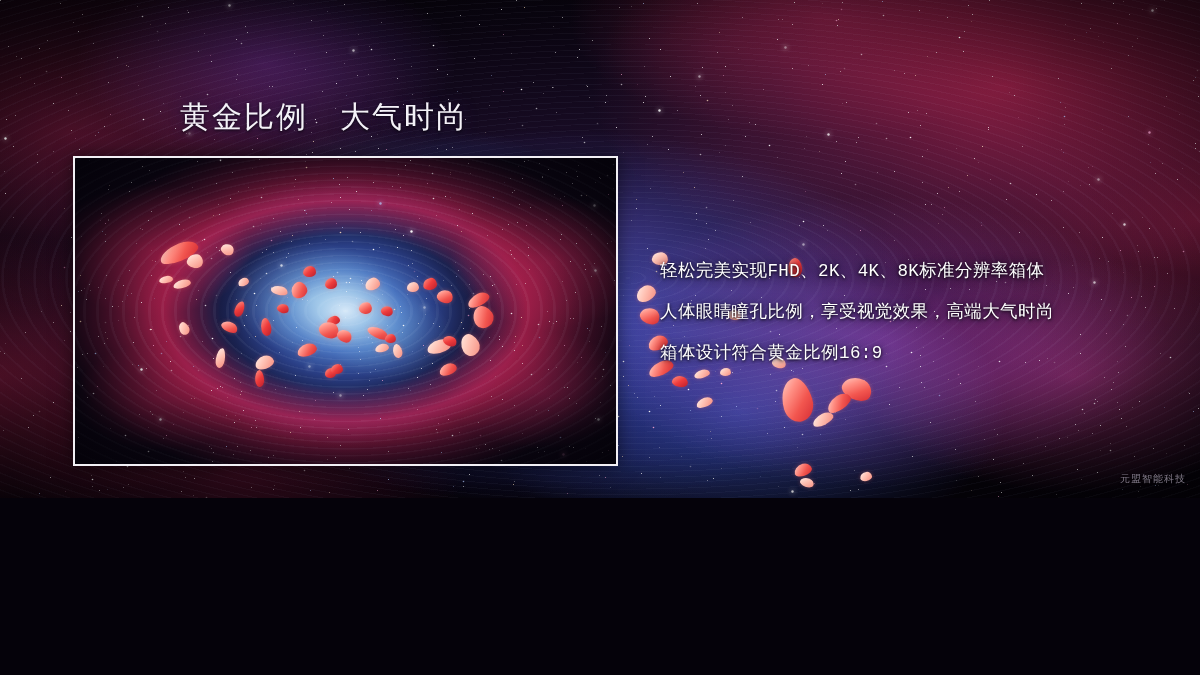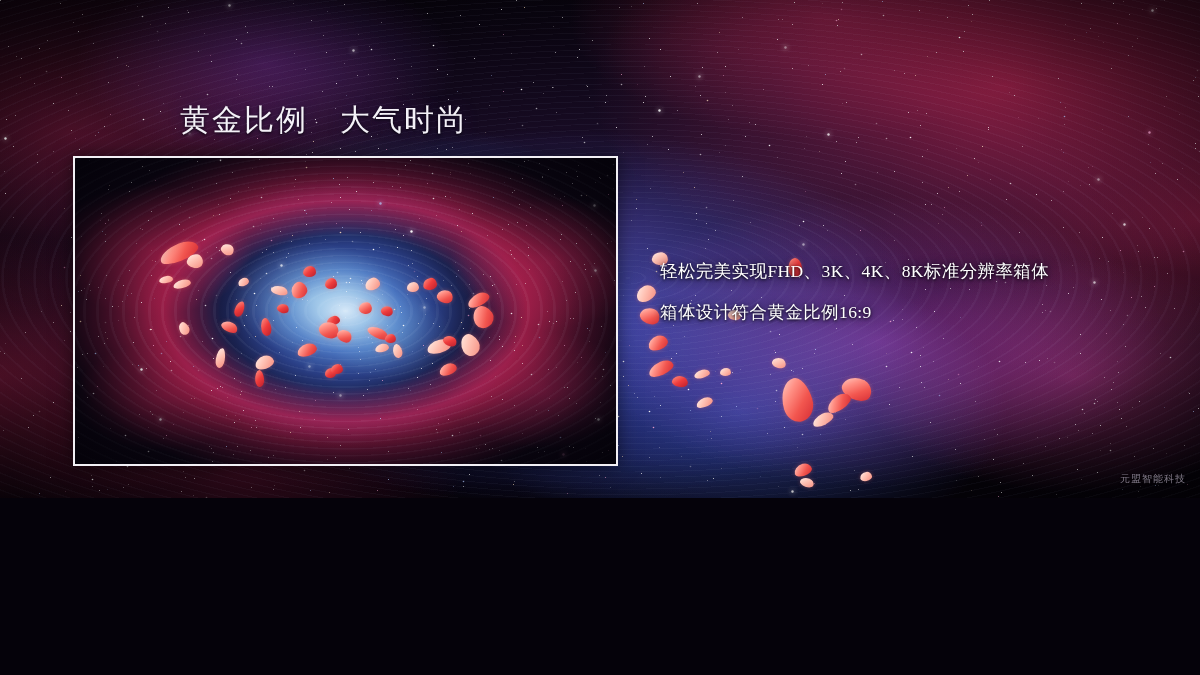--- a/index.html
+++ b/index.html
@@ -3,21 +3,21 @@
 <meta charset="utf-8">
 <title>黄金比例 大气时尚</title>
 <style>
   html,body{margin:0;padding:0;background:#05020a;}
   *{box-sizing:border-box;}
   #slide{
     position:relative;
     width:1200px;height:498px;
     overflow:hidden;
     background:#0a0410;
-    font-family:Liberation Serif, serif;
+    font-family:Liberation Mono, monospace;
     -webkit-font-smoothing:antialiased;
   }
 
   
   .bg-base{position:absolute;inset:0;background:
       radial-gradient(ellipse 60% 55% at 50% 48%, #2a1840 0%, #150a20 45%, #0b0512 75%, #050209 100%);
   }
   
   .neb{position:absolute;inset:-8%;mix-blend-mode:screen;pointer-events:none;}
   .neb-crimson-r{background:
@@ -199,18 +199,19 @@
       <div class="petal pale" style="left: 636px; top: 286px; width: 20px; height: 15px; transform: rotate(-26deg);"></div>
       <div class="petal" style="left: 640px; top: 308px; width: 20px; height: 16px; transform: rotate(22deg);"></div>
       <div class="petal" style="left: 648px; top: 336px; width: 20px; height: 14px; transform: rotate(-18deg);"></div>
       <div class="petal pale" style="left: 652px; top: 252px; width: 16px; height: 13px; transform: rotate(8deg);"></div>
       <div class="petal deep" style="left: 788px; top: 258px; width: 14px; height: 19px; transform: rotate(-8deg);"></div>
       <div class="petal pale" style="left: 728px; top: 310px; width: 13px; height: 10px; transform: rotate(14deg);"></div>
       <div class="petal pale" style="left: 860px; top: 472px; width: 12px; height: 9px; transform: rotate(-10deg);"></div>
     </div>
 
   <div class="body-copy">
-    <p>轻松完美实现FHD、3K、4K、8K标准分辨率箱体</p>
+    <p>轻松完美实现FHD、2K、4K、8K标准分辨率箱体</p>
+    <p>人体眼睛瞳孔比例，享受视觉效果，高端大气时尚</p>
     <p>箱体设计符合黄金比例16:9</p>
   </div>
 
   <div class="watermark">元盟智能科技</div>
 </div>
 
 </body></html>

